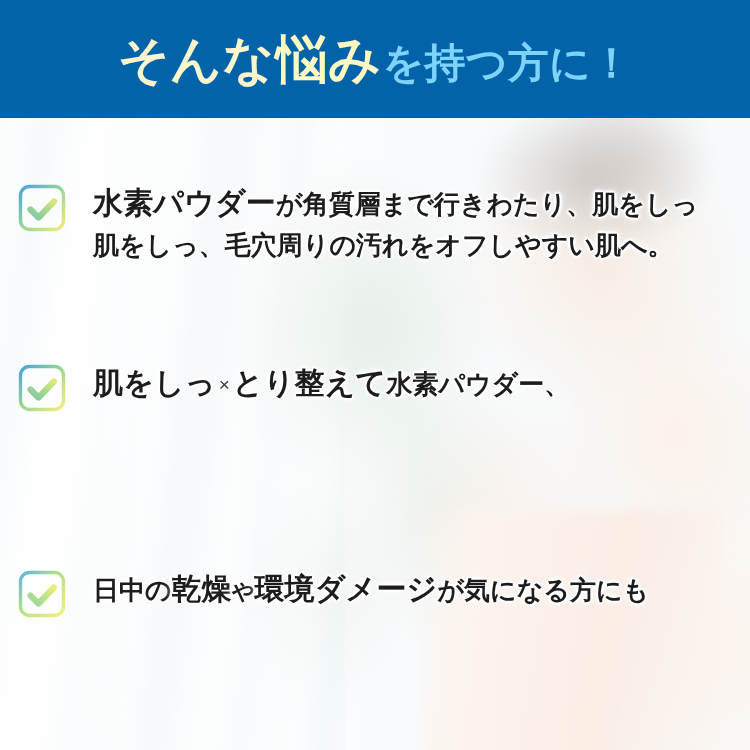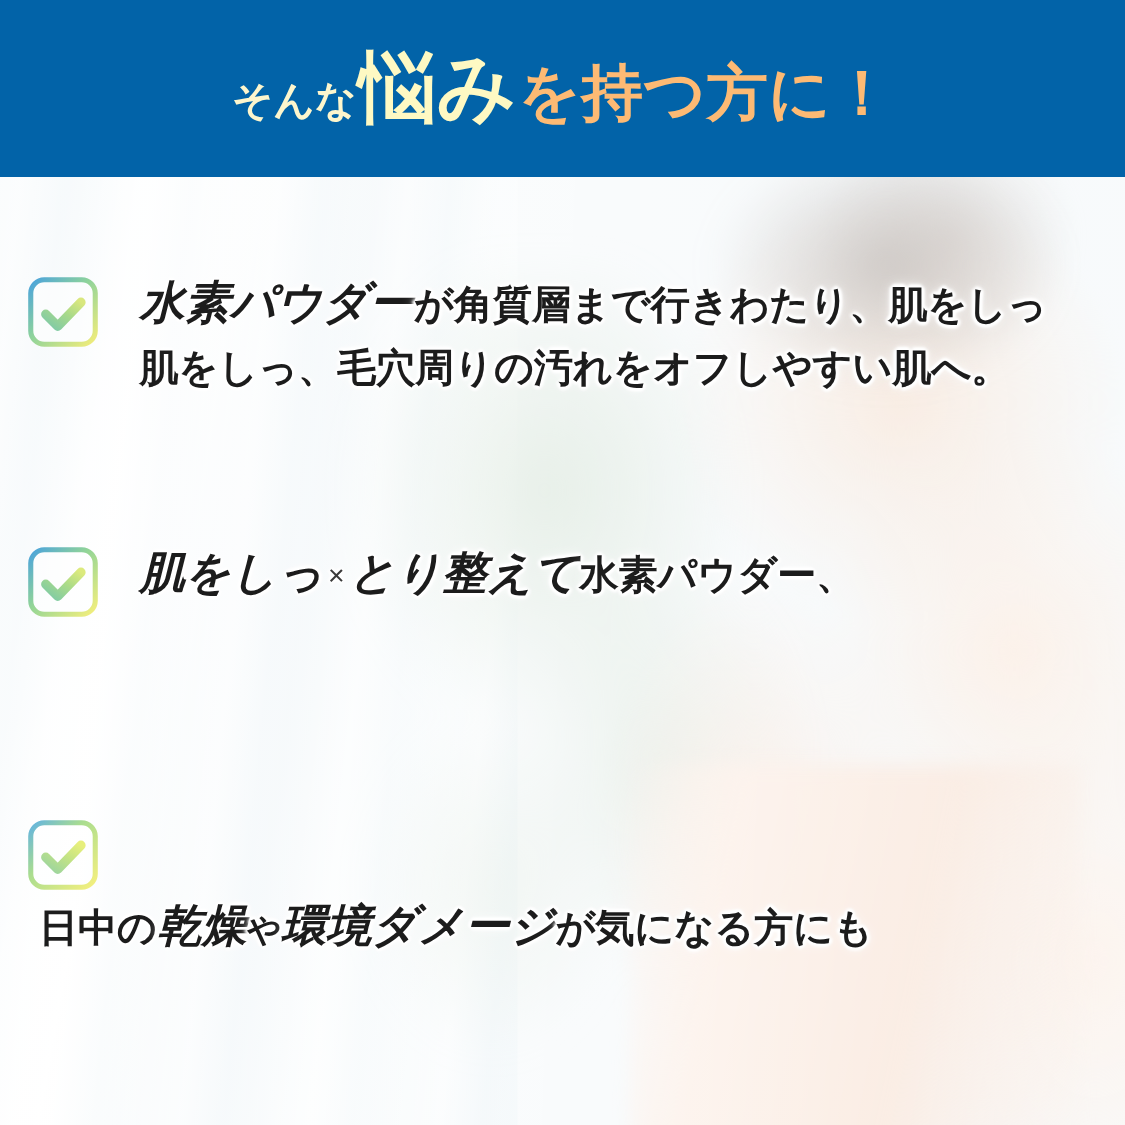--- a/index.html
+++ b/index.html
@@ -131,53 +131,53 @@
     white-space: nowrap;
     line-height: 1;
     display: flex;
     align-items: baseline;
     letter-spacing: 0.01em;
   }
   .ht-seg {
     font-weight: 700;
   }
   .ht-pre {
-    font-size: 27px;
+    font-size: 51px;
     color: #fdf6cd;
     font-family: Liberation Serif, serif;
   }
   .ht-key {
     font-size: 52px;
     color: #fef9c3;
     margin: 0 1px;
   }
   .ht-post {
     font-size: 41px;
-    color: #fdba74;
+    color: #7dd3fc;
   }
 
   
   .bullets {
     position: absolute;
     left: 0;
     top: 118px;
     width: 750px;
     height: 632px;
     z-index: 4;
   }
   .bullet {
     position: absolute;
     left: 0;
     width: 750px;
     display: flex;
     align-items: flex-start;
   }
   .bullet-1 { top: 62px; }
   .bullet-2 { top: 242px; }
-  .bullet-3 { top: 424px; flex-direction: column; }
+  .bullet-3 { top: 448px; }
 
   .check-icon {
     flex: 0 0 auto;
     width: 50px;
     height: 50px;
     margin-left: 17px;
     margin-top: 3px;
   }
   .check-icon svg { display: block; }
 
@@ -200,21 +200,20 @@
   }
   .t-reg {
     font-size: 26px;
     font-weight: 700;
     margin-top: 20px;
   }
   .t-em {
     font-size: 30px;
     font-weight: 700;
     letter-spacing: 0.005em;
-    font-style: italic;
   }
   .t-small {
     font-size: 22px;
     font-weight: 700;
   }
   .t-x {
     font-size: 19px;
     font-weight: 400;
     color: #3a3a3a;
     padding: 0 3px;

